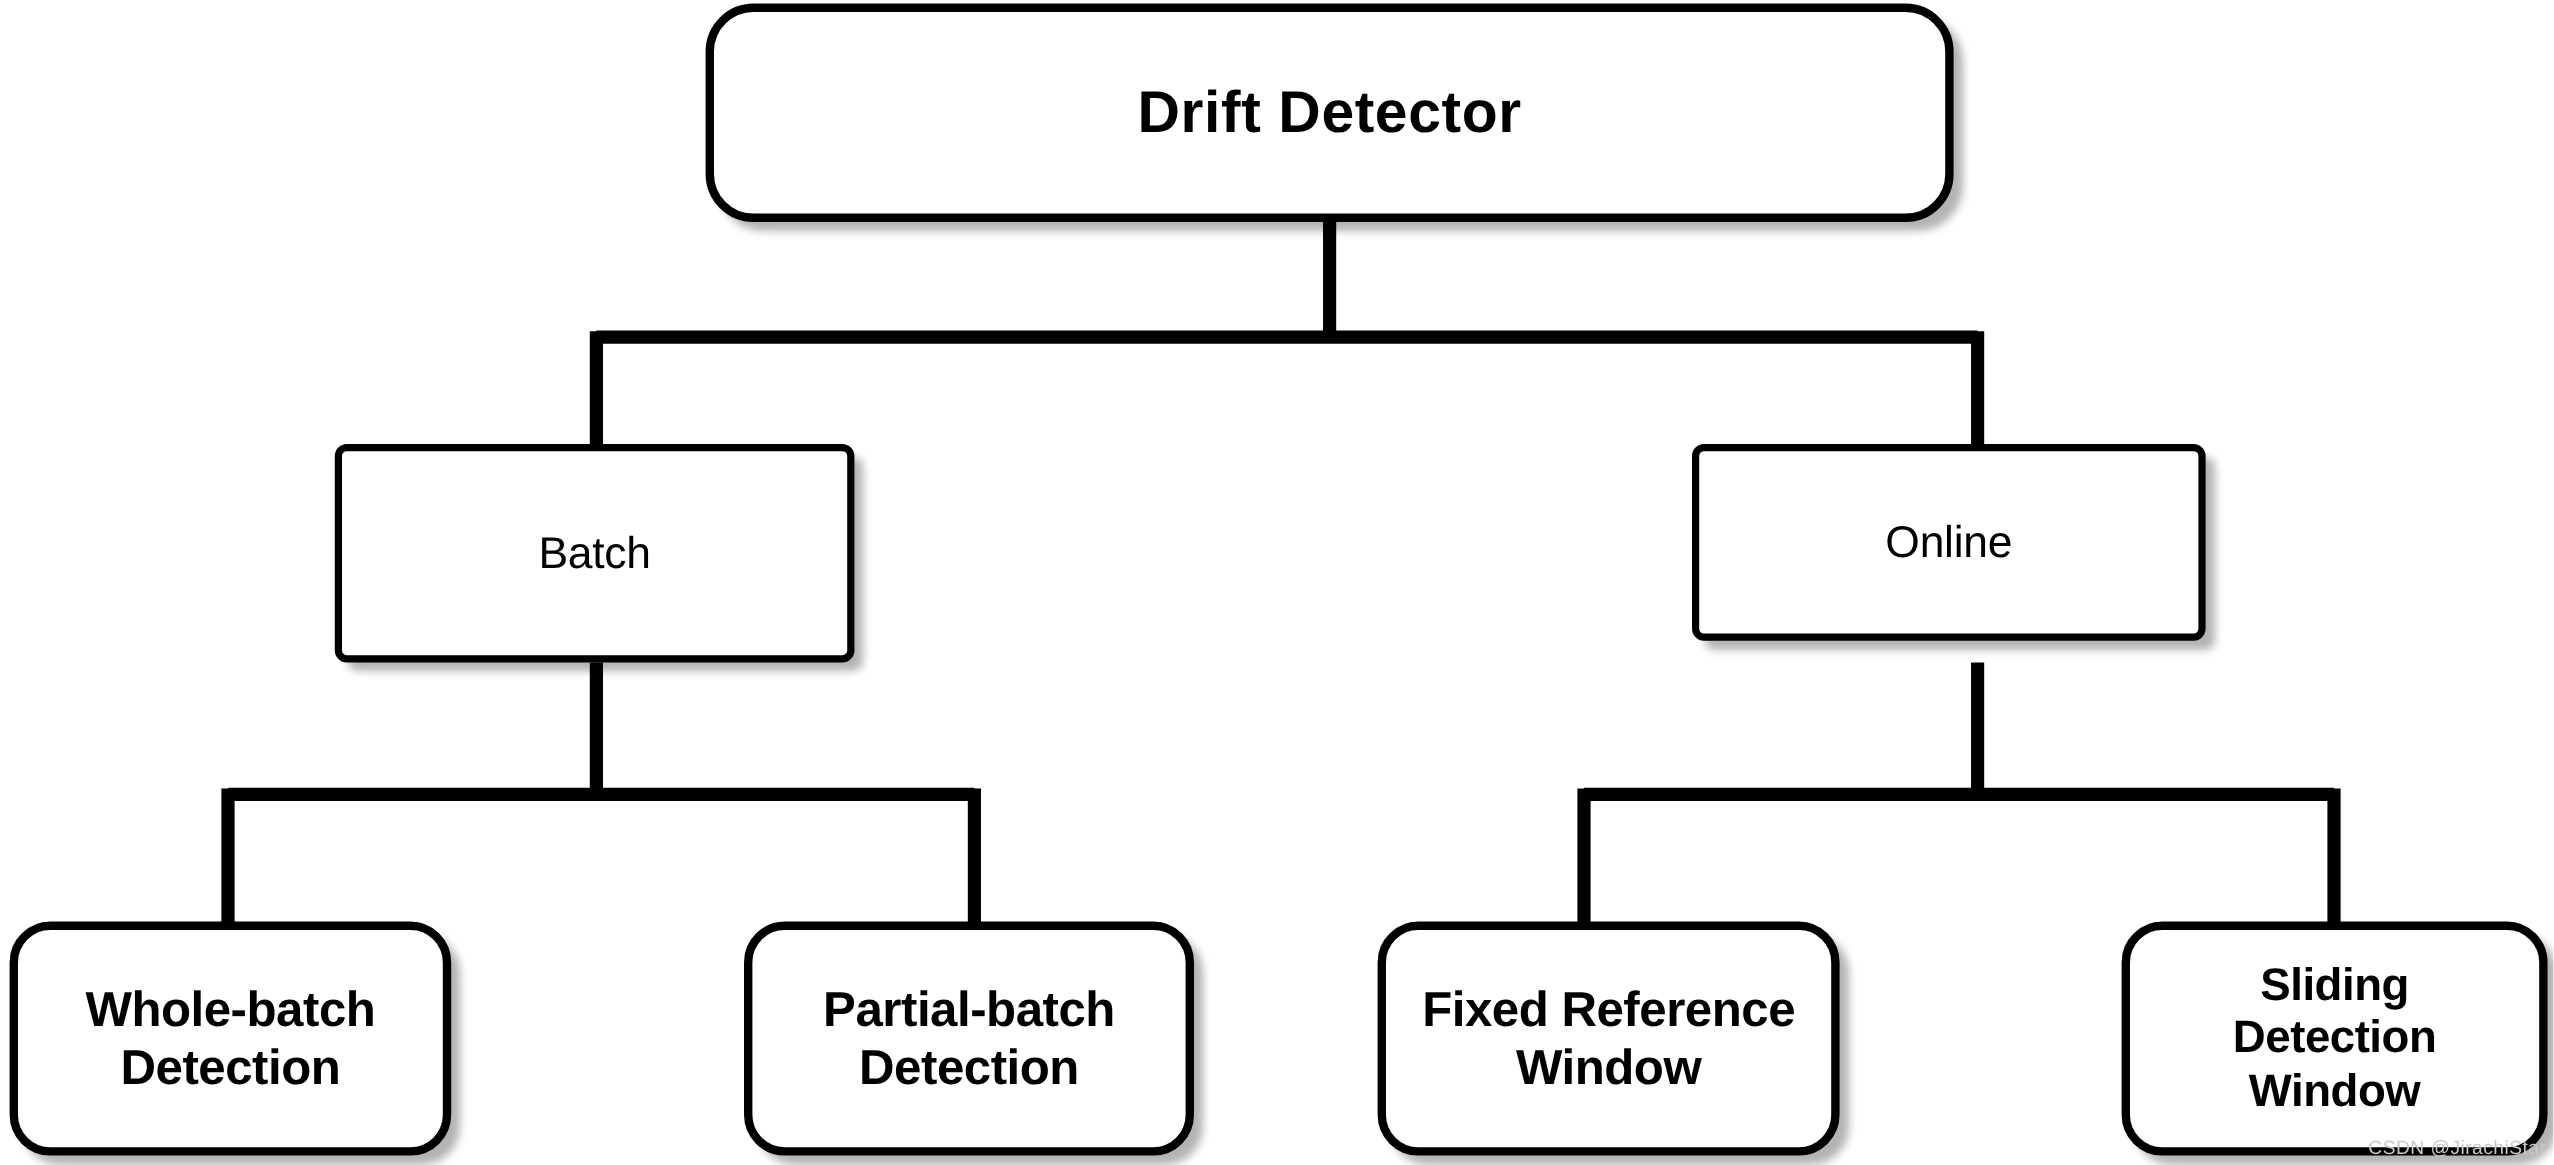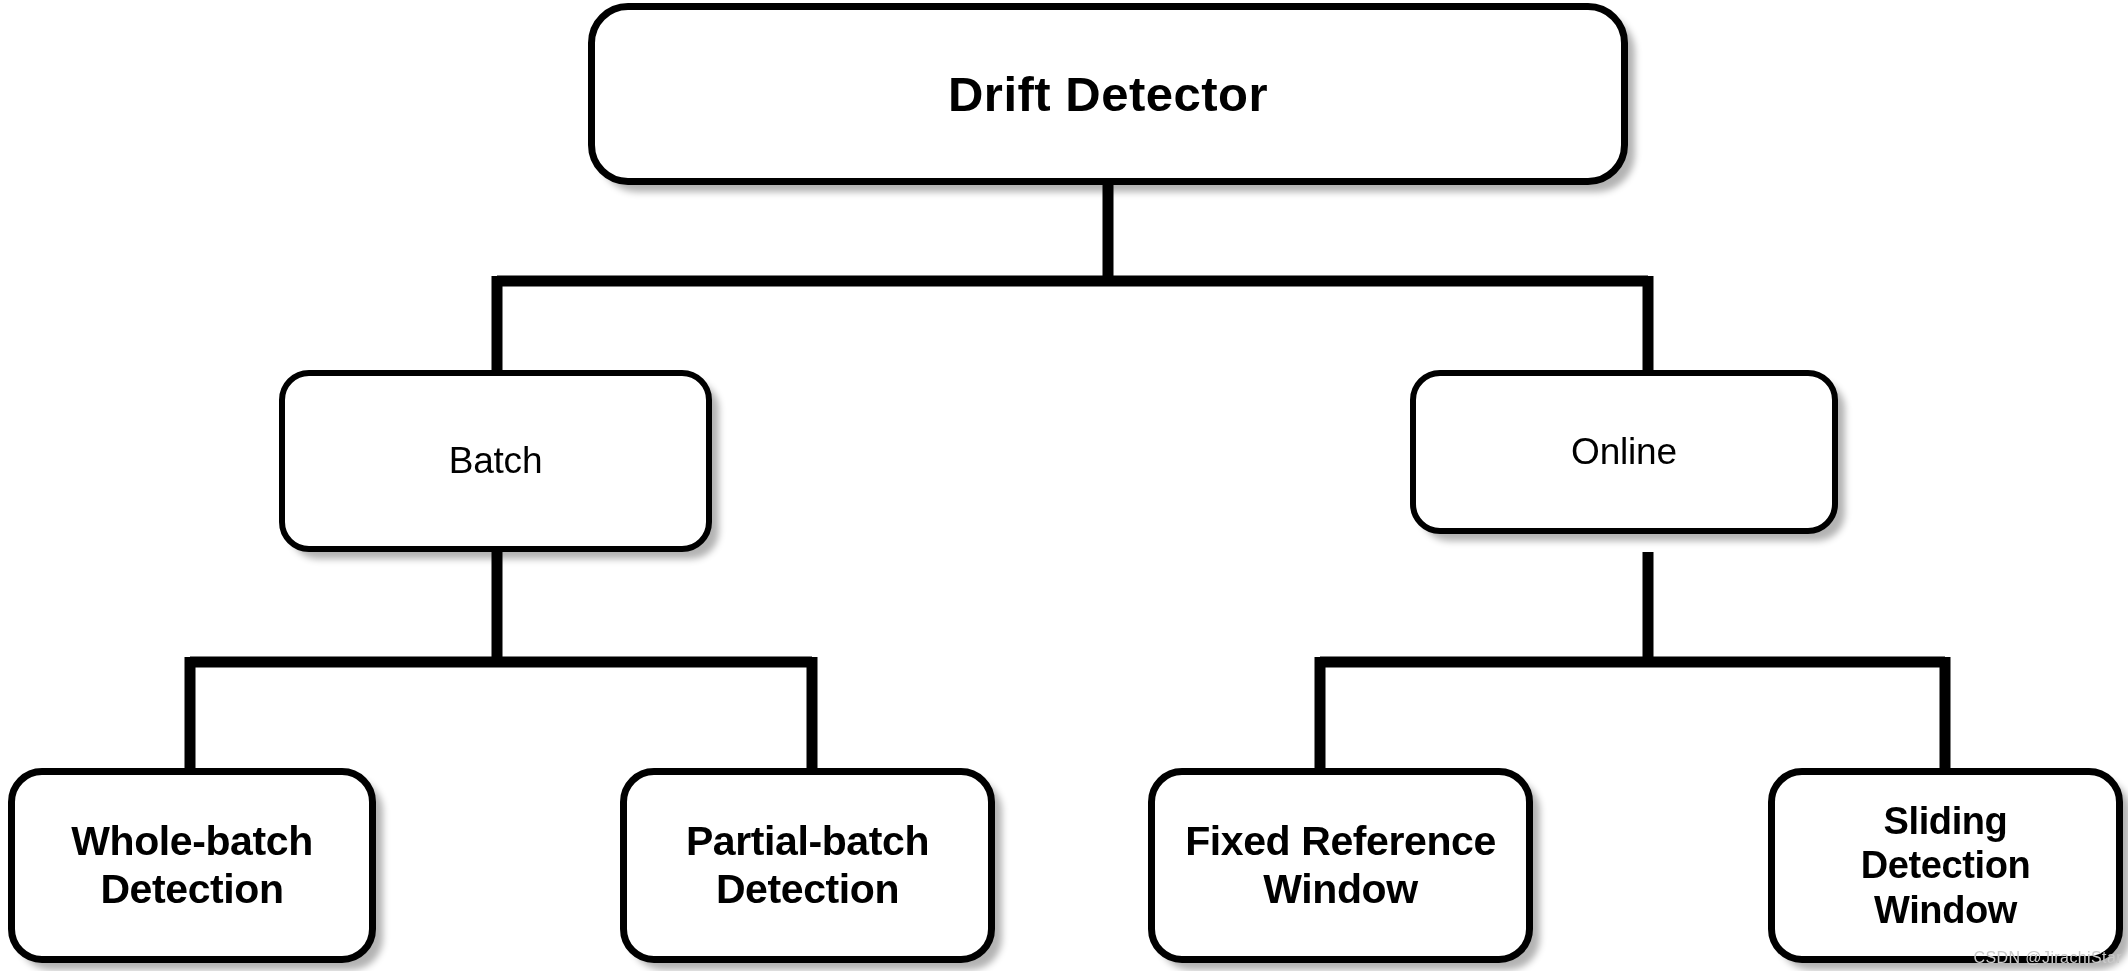--- a/index.html
+++ b/index.html
@@ -56,21 +56,21 @@
     border-radius: 40px;
   }
   .node.level-root .node-label {
     font-size: 49px;
     font-weight: 700;
     letter-spacing: 0.5px;
   }
   
   .node.level-mid {
     border-width: 6px;
-    border-radius: 30px;
+    border-radius: 10px;
   }
   .node.level-mid .node-label {
     font-size: 37px;
     font-weight: 400;
   }
   
   .node.level-leaf {
     border-width: 7px;
     border-radius: 34px;
   }

